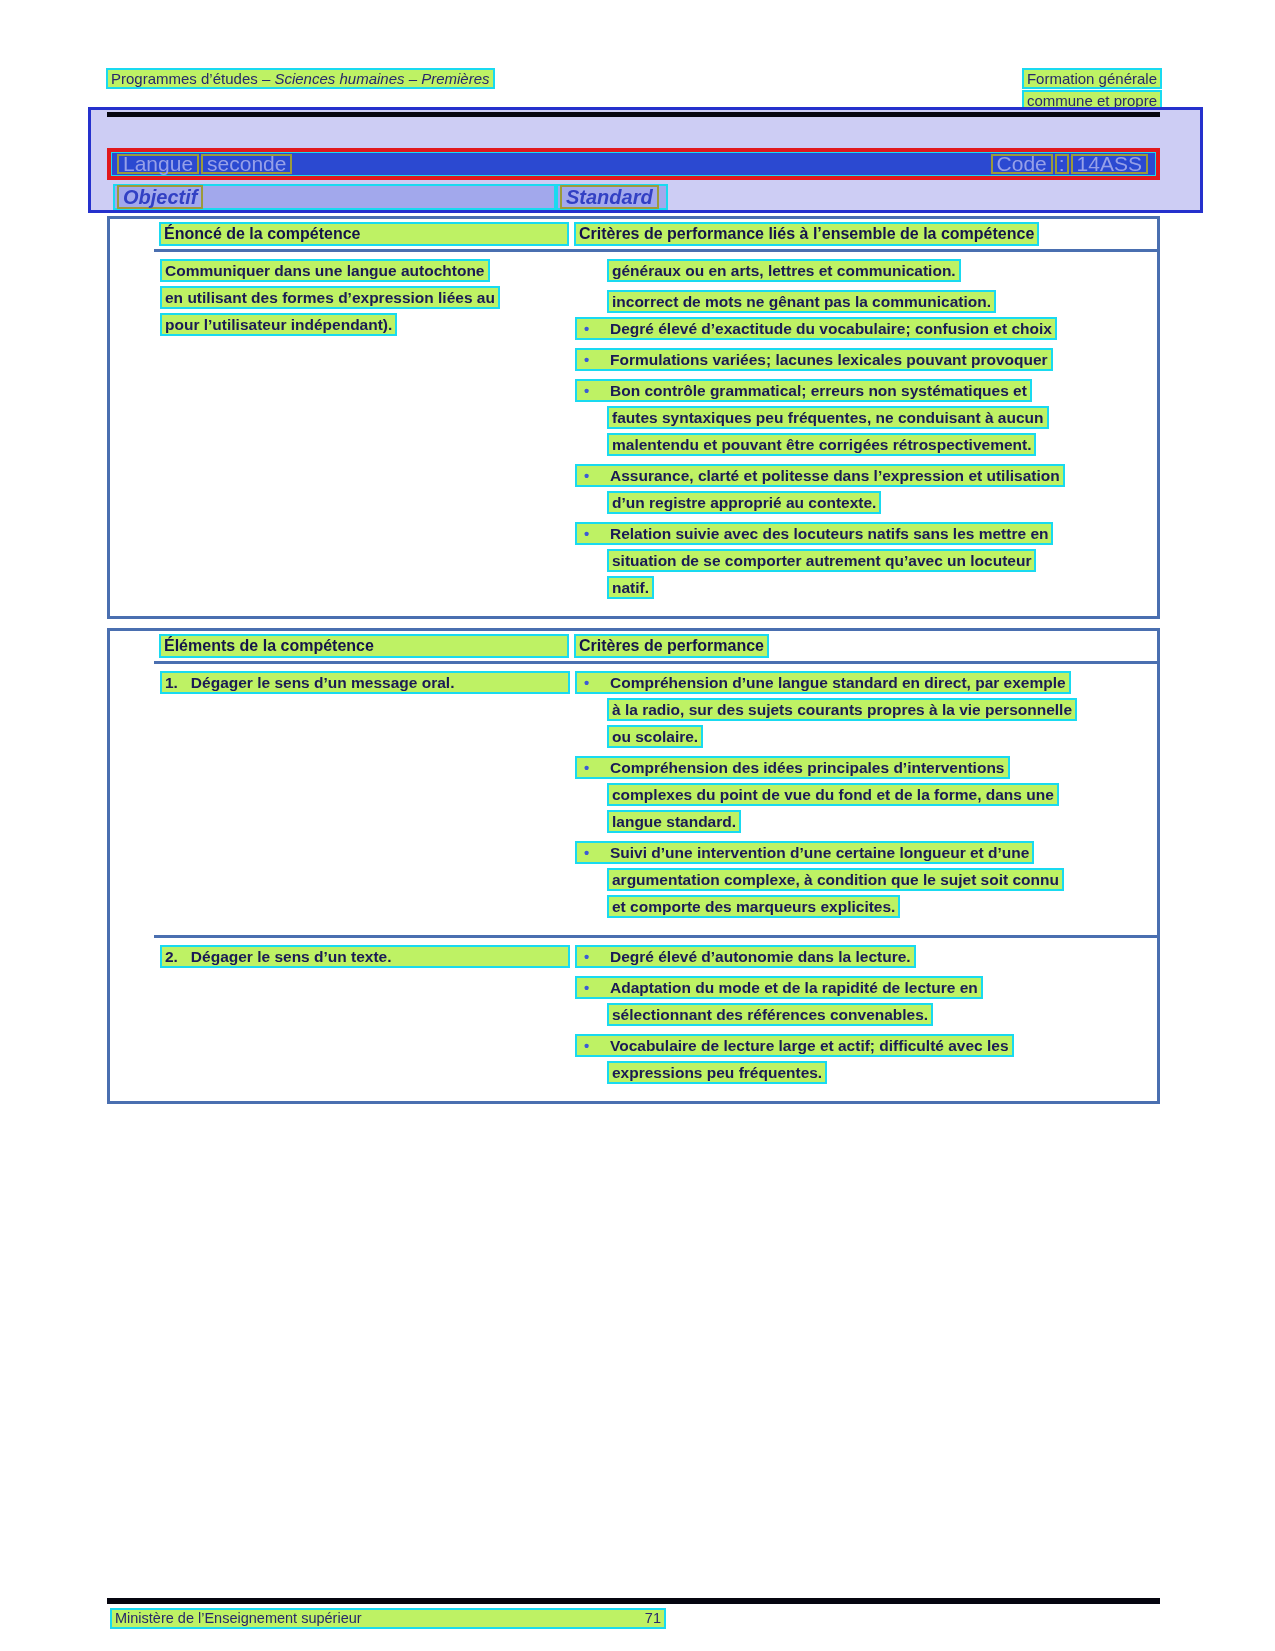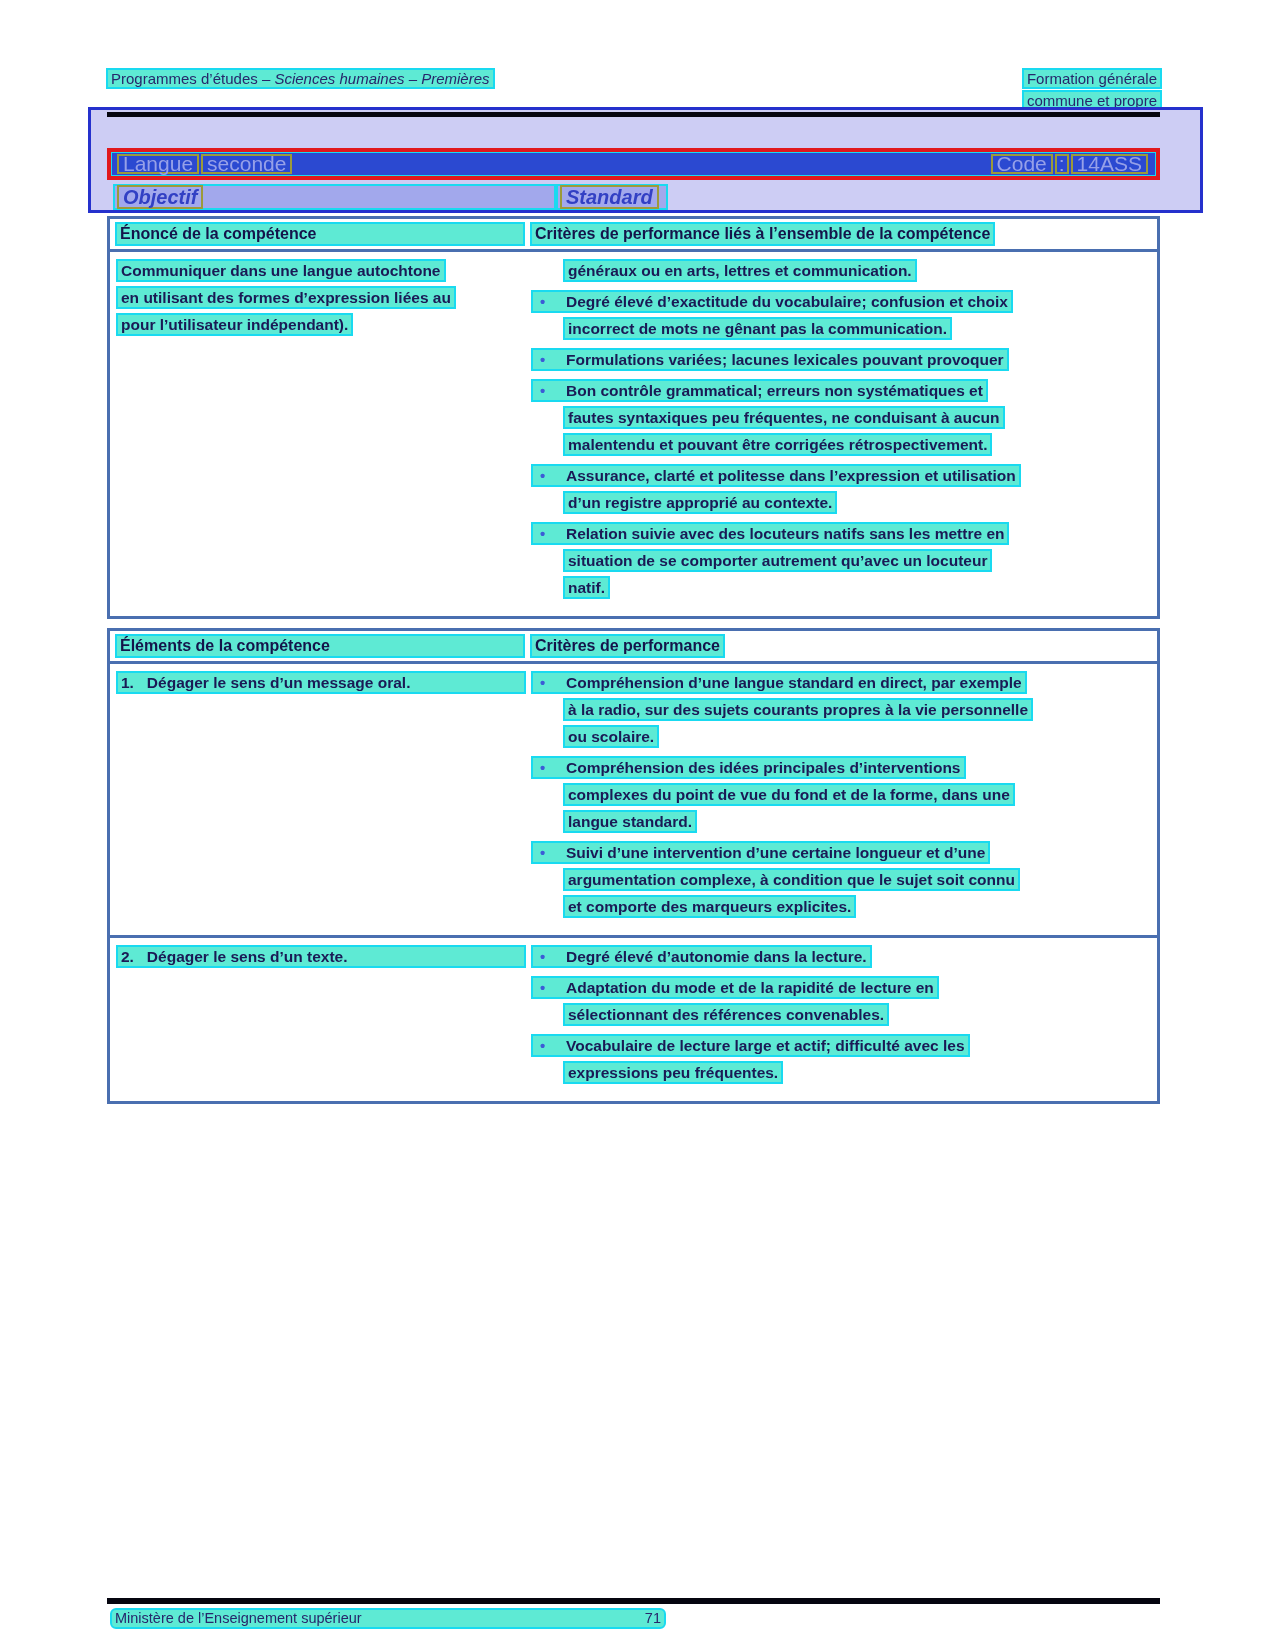--- a/index.html
+++ b/index.html
@@ -2,21 +2,21 @@
 <html><head>
 <meta charset="utf-8">
 <style>
   html,body{margin:0;padding:0;background:#ffffff;}
   .page{
     position:relative;width:1275px;height:1651px;background:#ffffff;
     font-family:"Liberation Sans", sans-serif;color:#1a1a55;overflow:hidden;
   }
   
   .hl{
-    display:inline-block;background:#5eead4;border:2px solid #19daf0;
+    display:inline-block;background:#bef264;border:2px solid #19daf0;
     padding:0 3px;box-sizing:border-box;
   }
   .t{white-space:pre;}
   .i{font-style:italic;}
 
   
   .header-left{position:absolute;left:106px;top:68px;}
   .header-right{position:absolute;right:113px;top:68px;text-align:right;}
   .hline{display:block;margin-bottom:1px;font-size:15px;line-height:17px;color:#27276b;}
   .header-right .hline{display:inline-block;}
@@ -49,42 +49,42 @@
          display:flex;align-items:center;}
   .strip-obj{width:443px;}
   .strip-std{width:112px;}
   .obj-word{
     display:inline-block;border:2px solid #9c9a3a;padding:0 4px;margin-left:2px;
     font-size:20px;font-weight:bold;font-style:italic;color:#3240c4;line-height:20px;white-space:pre;
   }
 
   
   .content{position:absolute;left:107px;top:216px;width:1053px;z-index:2;}
-  .tbl{border:3px solid #4a6fb0;background:#ffffff;margin-bottom:9px;}
+  .tbl{border:3px solid #4a6fb0;background:#ffffff;margin-bottom:9px;padding-left:44px;}
   .thead{display:flex;border-bottom:3px solid #4a6fb0;padding:3px 5px;}
   .th-left{width:410px;}
   .th-right{flex:1;padding-left:5px;}
   .th-hl{font-weight:bold;font-size:16px;line-height:20px;color:#14144a;}
   .th-left .th-hl{width:100%;}
   .tbody{display:flex;padding:7px 5px 9px 5px;font-weight:bold;}
   .row2{border-top:3px solid #4a6fb0;}
   .col-left{width:410px;padding-left:1px;}
   .col-right{flex:1;padding-left:5px;}
 
   .lrow{margin-bottom:2px;height:25px;}
   .line{font-size:15.5px;line-height:19px;height:23px;display:inline-block;}
   .full{width:100%;}
   .cont{margin-left:32px;}
   .bullet{margin-bottom:6px;}
   .marker{color:#3c5bd6;font-size:15px;display:inline-block;width:26px;padding-left:4px;}
 
   
   .footer-rule{position:absolute;left:107px;top:1598px;width:1053px;height:6px;background:#05050f;}
   .footer-row{position:absolute;left:110px;top:1608px;}
-  .footer-box{width:556px;display:flex;justify-content:space-between;font-size:14.5px;line-height:17px;color:#27276b;border-radius:6px;}
+  .footer-box{width:556px;display:flex;justify-content:space-between;font-size:14.5px;line-height:17px;color:#27276b;}
 </style>
 </head>
 <body>
 
 <div class="page">
 
   <div class="header-left">
     <span class="hl hline"><span class="t">Programmes d’études – </span><span class="t i">Sciences humaines – Premières</span></span><br>
     <span class="hl hline"><span class="t i">Nations</span><span class="t"> (300.B1) / </span><span class="t i">Sciences humaines – Inuits</span><span class="t"> (300.D1)</span></span>
   </div>
@@ -131,22 +131,22 @@
         <div class="col-left">
           <div class="lrow"><span class="hl line"><span class="t">Communiquer dans une langue autochtone</span></span></div>
           <div class="lrow"><span class="hl line"><span class="t">en utilisant des formes d’expression liées au</span></span></div>
           <div class="lrow"><span class="hl line"><span class="t">pour l’utilisateur indépendant).</span></span></div>
         </div>
         <div class="col-right">
           <div class="bullet">
             <div class="lrow cont"><span class="hl line"><span class="t">généraux ou en arts, lettres et communication.</span></span></div>
           </div>
           <div class="bullet">
+            <div class="lrow cont"><span class="hl line"><span class="t">incorrect de mots ne gênant pas la communication.</span></span></div>
             <div class="lrow"><span class="hl line"><span class="marker">•</span><span class="t">Degré élevé d’exactitude du vocabulaire; confusion et choix</span></span></div>
-            <div class="lrow cont"><span class="hl line"><span class="t">incorrect de mots ne gênant pas la communication.</span></span></div>
           </div>
           <div class="bullet">
             <div class="lrow"><span class="hl line"><span class="marker">•</span><span class="t">Formulations variées; lacunes lexicales pouvant provoquer</span></span></div>
           </div>
           <div class="bullet">
             <div class="lrow"><span class="hl line"><span class="marker">•</span><span class="t">Bon contrôle grammatical; erreurs non systématiques et</span></span></div>
             <div class="lrow cont"><span class="hl line"><span class="t">fautes syntaxiques peu fréquentes, ne conduisant à aucun</span></span></div>
             <div class="lrow cont"><span class="hl line"><span class="t">malentendu et pouvant être corrigées rétrospectivement.</span></span></div>
           </div>
           <div class="bullet">

